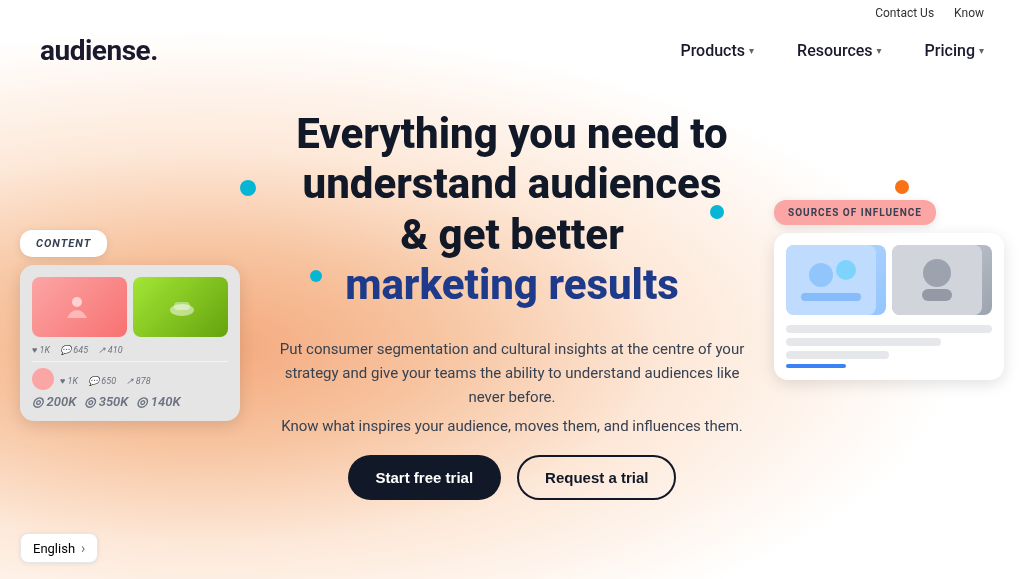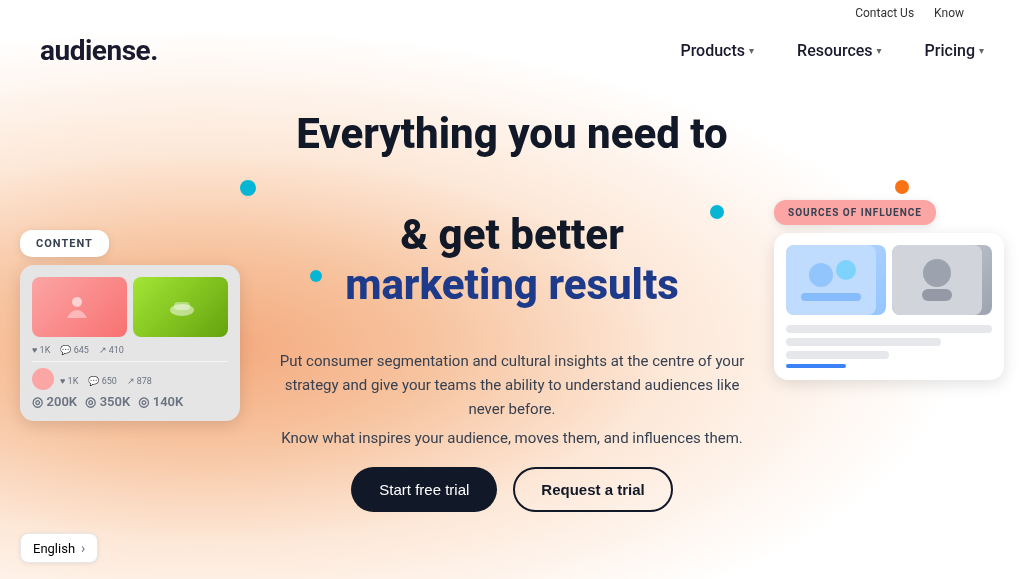--- a/index.html
+++ b/index.html
@@ -20,21 +20,21 @@
                   radial-gradient(ellipse at 80% 70%, #b8dff0 0%, #d4eef8 30%, transparent 60%);
       z-index: 0;
     }
 
     
     .top-bar {
       position: relative;
       z-index: 10;
       display: flex;
       justify-content: flex-end;
-      padding: 6px 60px;
+      padding: 6px 40px;
       gap: 20px;
       background: transparent;
     }
     .top-bar a {
       font-size: 12px;
       color: #333;
       text-decoration: none;
       cursor: pointer;
     }
 
@@ -87,21 +87,21 @@
       text-align: center;
       padding: 30px 20px 0 20px;
     }
 
     .hero-headline {
       font-size: 42px;
       font-weight: 800;
       color: #111827;
       line-height: 1.2;
       max-width: 680px;
-      margin-bottom: 20px;
+      margin-bottom: 8px;
     }
     .hero-headline .highlight {
       color: #1e3a8a;
     }
 
     .hero-subtext {
       font-size: 15px;
       color: #374151;
       max-width: 480px;
       line-height: 1.6;
@@ -120,21 +120,21 @@
       gap: 16px;
       align-items: center;
     }
     .btn-primary {
       background: #111827;
       color: #fff;
       border: none;
       border-radius: 30px;
       padding: 14px 28px;
       font-size: 15px;
-      font-weight: 400;
+      font-weight: 700;
       cursor: pointer;
     }
     .btn-secondary {
       background: transparent;
       color: #111827;
       border: 2px solid #111827;
       border-radius: 30px;
       padding: 12px 26px;
       font-size: 15px;
       font-weight: 600;
@@ -177,20 +177,21 @@
       z-index: 5;
     }
 
     
     .left-card-wrap {
       position: absolute;
       left: 20px;
       top: 230px;
       z-index: 8;
       width: 220px;
+      font-style: italic;
     }
     .content-tag {
       background: white;
       border-radius: 12px;
       padding: 7px 16px;
       font-size: 11px;
       font-weight: 700;
       color: #374151;
       letter-spacing: 1px;
       display: inline-block;
@@ -375,21 +376,21 @@
         <span>Pricing</span>
         <span class="chevron">▾</span>
       </a>
     </li>
   </ul>
 </nav>
 
 <div class="hero">
   <h1 class="hero-headline">
     <span>Everything you need to</span><br>
-    <br>
+    <span>understand audiences</span><br>
     <span>&amp; get better</span><br>
     <span class="highlight">marketing results</span>
   </h1>
   <p class="hero-subtext">Put consumer segmentation and cultural insights at the centre of your strategy and give your teams the ability to understand audiences like never before.</p>
   <p class="hero-subtext2">Know what inspires your audience, moves them, and influences them.</p>
   <div class="hero-buttons">
     <button class="btn-primary">Start free trial</button>
     <button class="btn-secondary">Request a trial</button>
   </div>
 </div>

